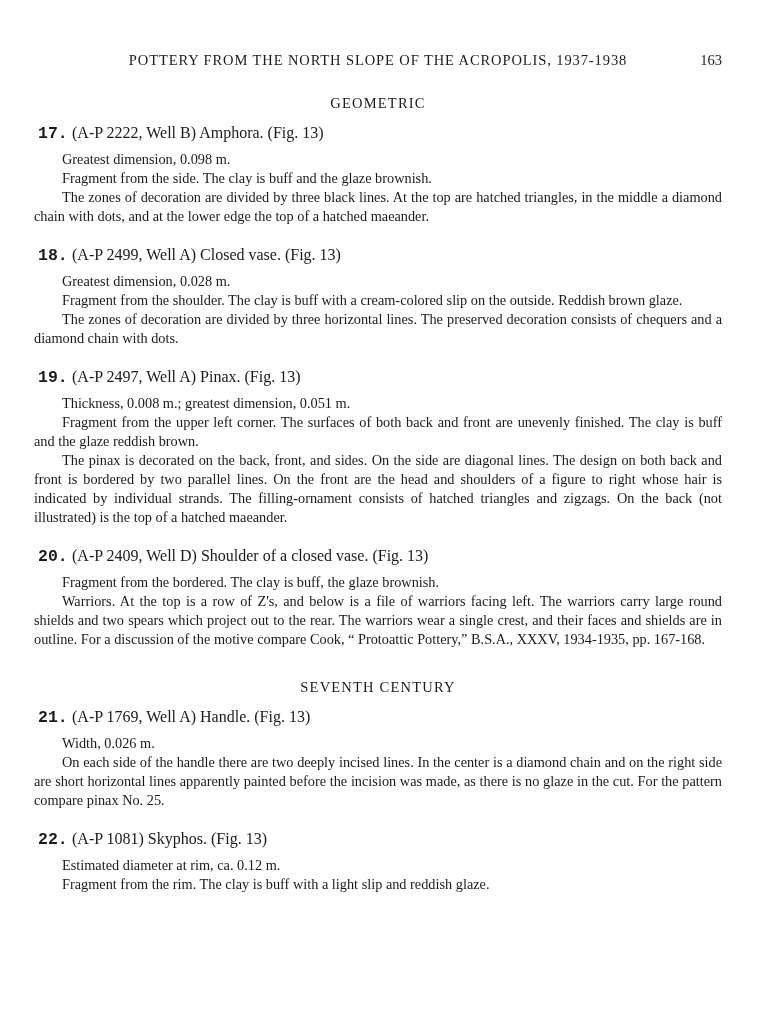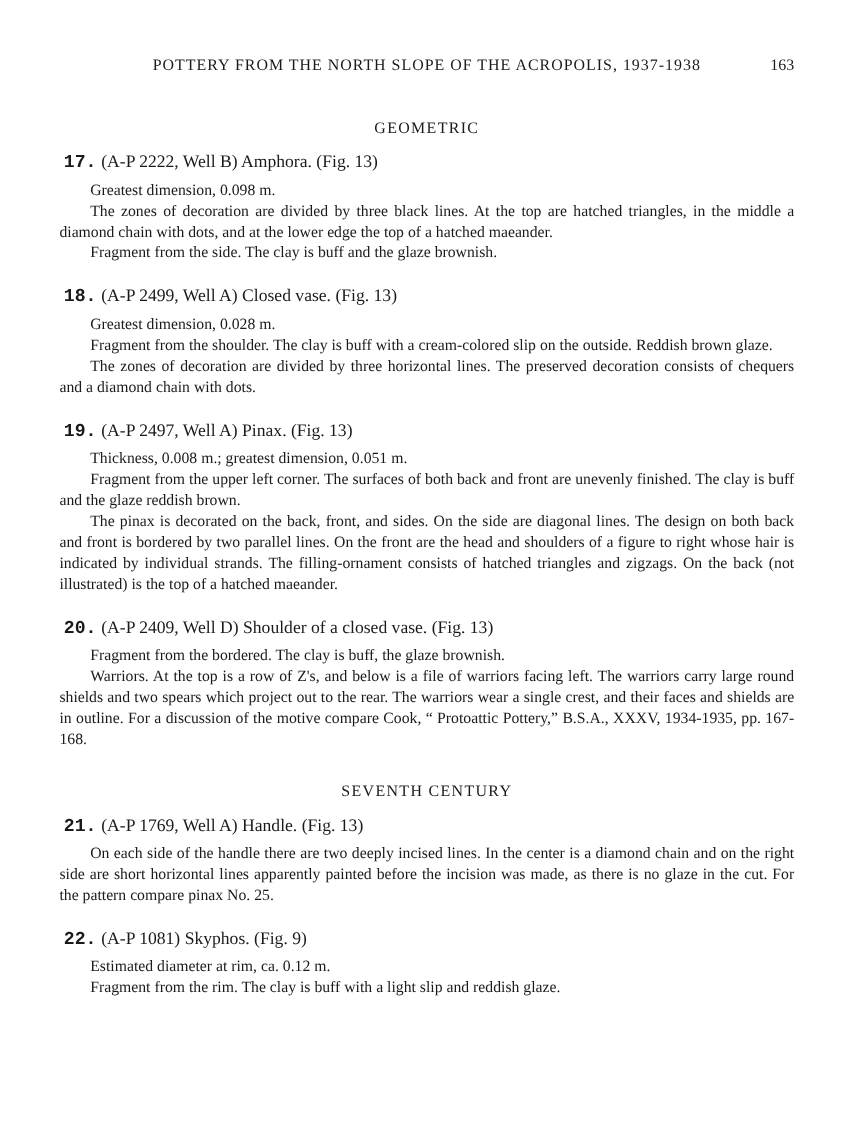--- a/index.html
+++ b/index.html
@@ -12,21 +12,21 @@
     height: 1024px;
     font-family: "Liberation Serif", serif;
     color: #1a1a1a;
     position: relative;
     overflow: hidden;
   }
   .page {
     width: 780px;
     height: 788px;
     box-sizing: border-box;
-    padding: 52px 58px 20px 54px;
+    padding: 52px 58px 20px 34px;
     position: relative;
   }
   .running-head {
     text-align: center;
     font-size: 14.5px;
     letter-spacing: 0.9px;
     white-space: nowrap;
     margin: 0 0 0 0;
     position: relative;
   }
@@ -37,21 +37,21 @@
     position: absolute;
     right: 0;
     top: 0;
     letter-spacing: 0;
     font-size: 14.5px;
   }
   .section-head {
     text-align: center;
     font-size: 14.5px;
     letter-spacing: 1.2px;
-    margin: 40px 0 12px 0;
+    margin: 26px 0 12px 0;
   }
   .section-head.second {
     margin: 30px 0 12px 0;
   }
   .entry {
     margin: 0 0 4px 0;
   }
   .entry-head {
     font-size: 16px;
     margin: 0 0 7px 0;
@@ -92,22 +92,22 @@
   </div>
 
   <div class="section-head">GEOMETRIC</div>
 
   <div class="entry">
     <div class="entry-head">
       <span class="num">17.</span><span class="head-text">(A-P 2222, Well B)  Amphora.  (Fig. 13)</span>
     </div>
     <div class="body-block">
       <p>Greatest dimension, 0.098 m.</p>
+      <p>Fragment from the side.  The clay is buff and the glaze brownish.</p>
       <p>The zones of decoration are divided by three black lines.  At the top are hatched triangles, in the middle a diamond chain with dots, and at the lower edge the top of a hatched maeander.</p>
-      <p>Fragment from the side.  The clay is buff and the glaze brownish.</p>
     </div>
   </div>
 
   <div class="entry-gap"></div>
 
   <div class="entry">
     <div class="entry-head">
       <span class="num">18.</span><span class="head-text">(A-P 2499, Well A)  Closed vase.  (Fig. 13)</span>
     </div>
     <div class="body-block">
@@ -142,29 +142,30 @@
     </div>
   </div>
 
   <div class="section-head second">SEVENTH CENTURY</div>
 
   <div class="entry">
     <div class="entry-head">
       <span class="num">21.</span><span class="head-text">(A-P 1769, Well A)  Handle.  (Fig. 13)</span>
     </div>
     <div class="body-block">
+      <p>Width, 0.026 m.</p>
       <p>On each side of the handle there are two deeply incised lines.  In the center is a diamond chain and on the right side are short horizontal lines apparently painted before the incision was made, as there is no glaze in the cut.  For the pattern compare pinax No. 25.</p>
     </div>
   </div>
 
   <div class="entry-gap"></div>
 
   <div class="entry">
     <div class="entry-head">
-      <span class="num">22.</span><span class="head-text">(A-P 1081)  Skyphos.  (Fig. 9)</span>
+      <span class="num">22.</span><span class="head-text">(A-P 1081)  Skyphos.  (Fig. 13)</span>
     </div>
     <div class="body-block">
       <p>Estimated diameter at rim, ca. 0.12 m.</p>
       <p>Fragment from the rim.  The clay is buff with a light slip and reddish glaze.</p>
     </div>
   </div>
 
 </div>
 
 </body></html>

